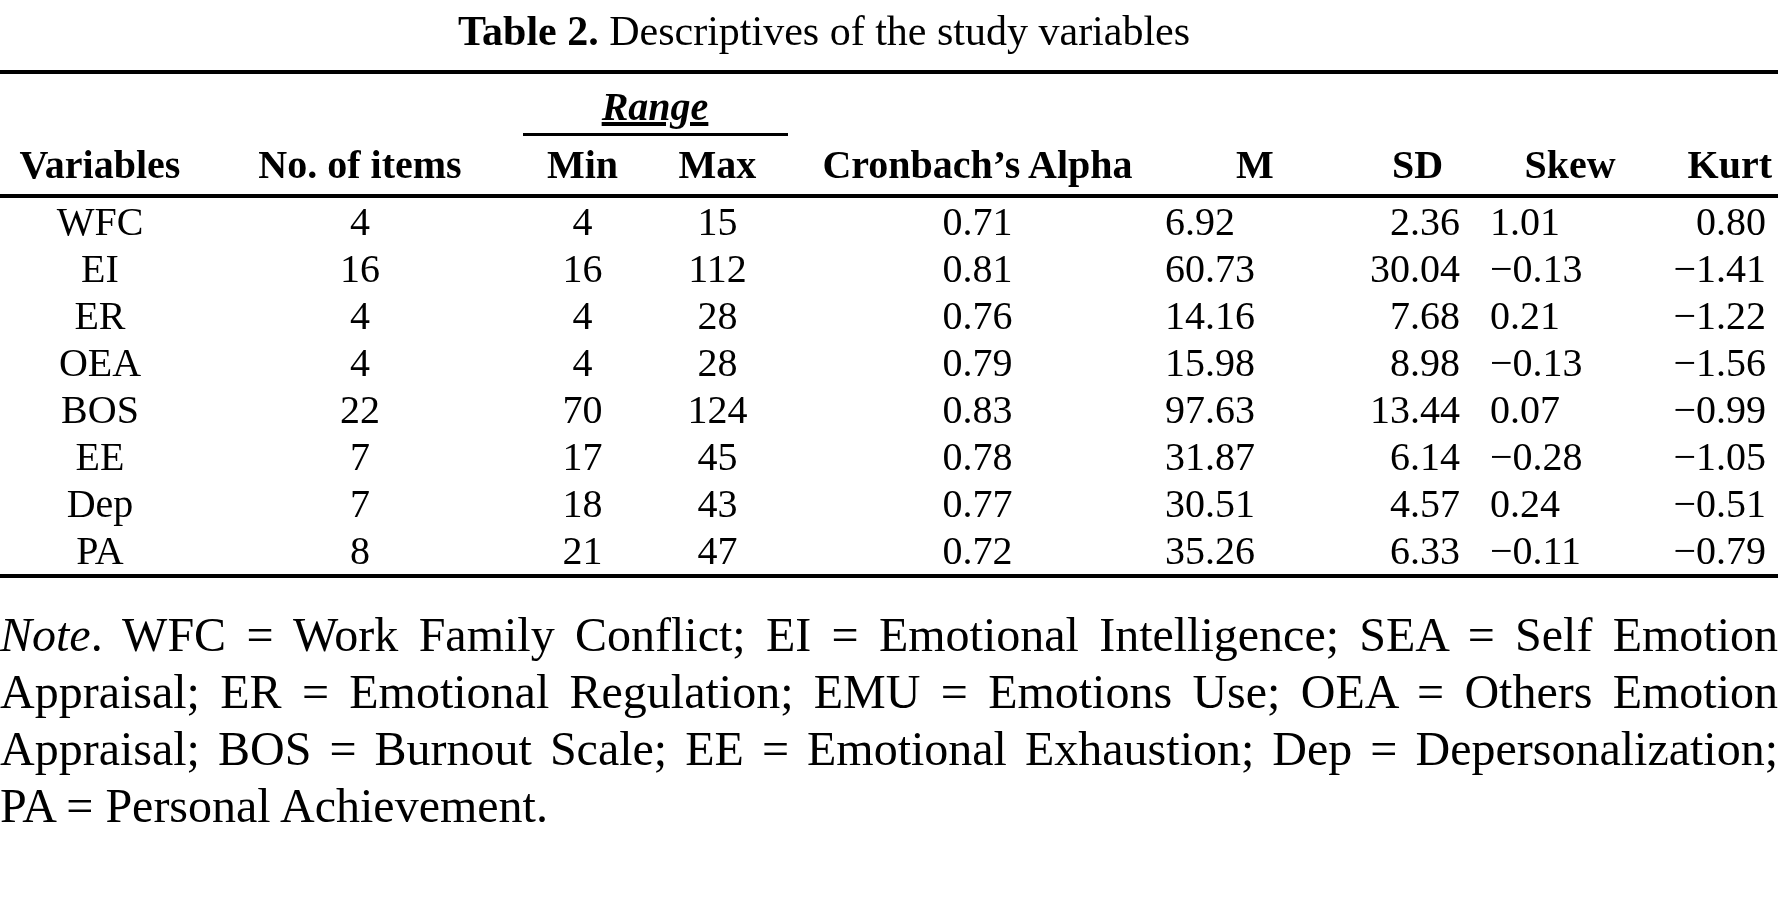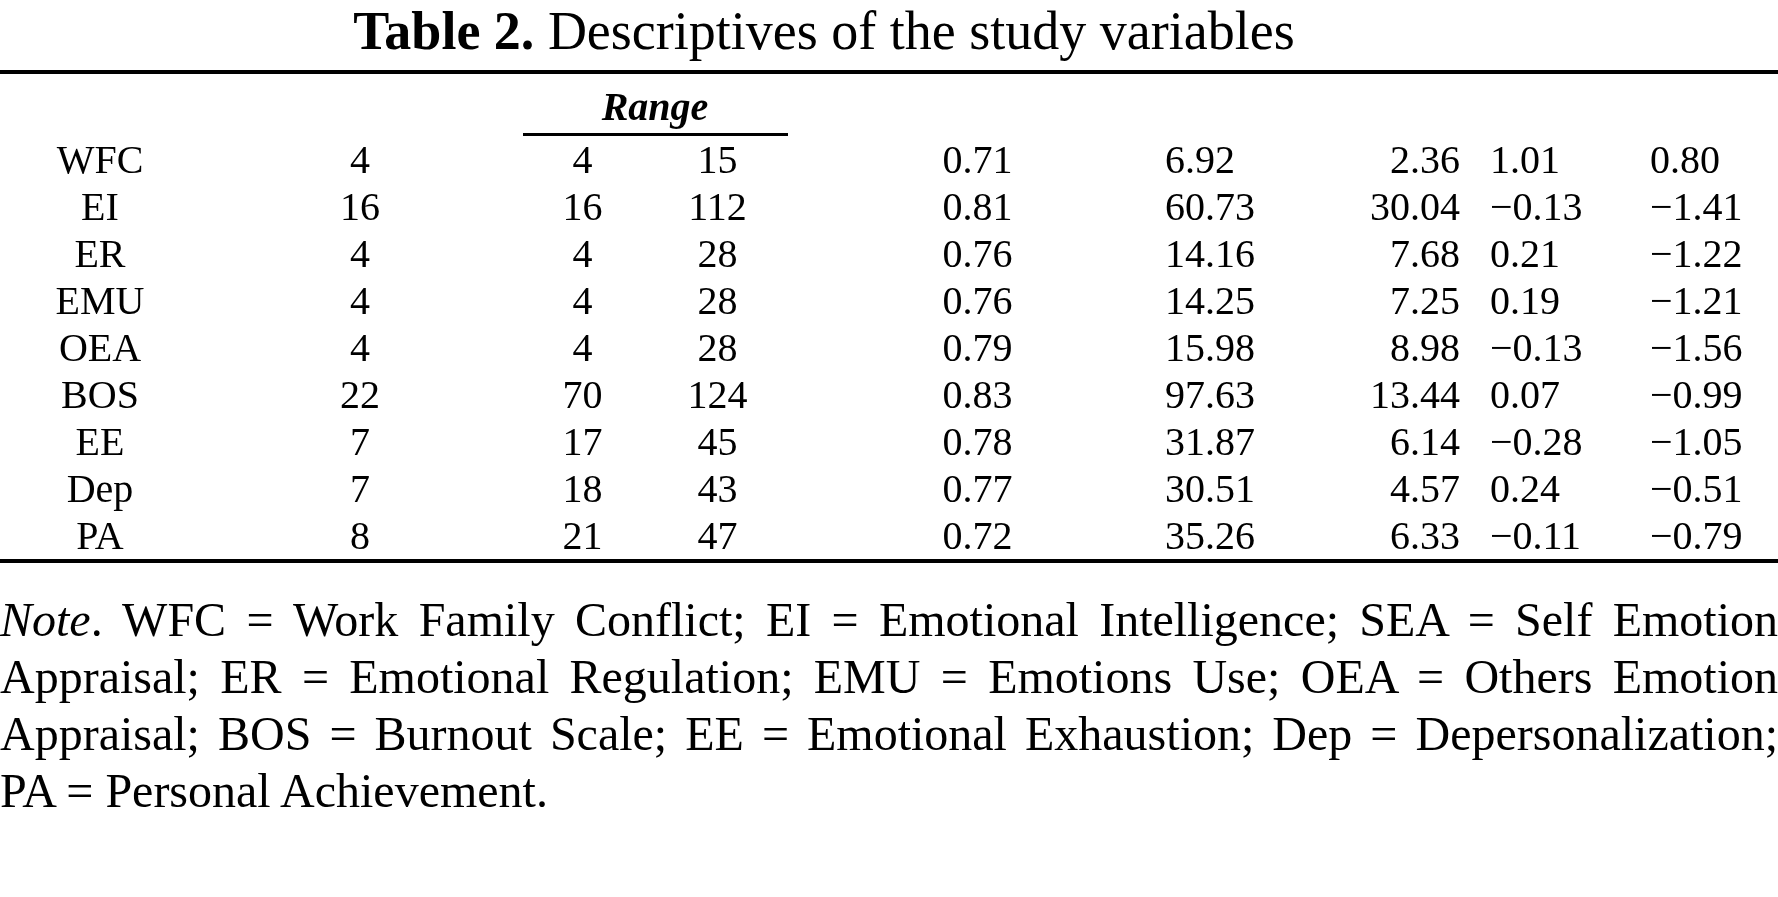--- a/index.html
+++ b/index.html
@@ -15,21 +15,21 @@
     overflow: hidden;
   }
   .page {
     width: 1778px;
   }
   .title {
     height: 70px;
     line-height: 62px;
     text-align: center;
     margin-right: 130px;
-    font-size: 54px;
+    font-size: 42px;
     white-space: nowrap;
   }
   .title .t-label { font-weight: bold; }
 
   table.desc {
     width: 1778px;
     border-collapse: collapse;
     table-layout: fixed;
     border-top: 4px solid #000;
     border-bottom: 4px solid #000;
@@ -38,20 +38,21 @@
   table.desc th, table.desc td {
     padding: 0;
     overflow: visible;
     white-space: nowrap;
   }
   
   tr.range-row th {
     height: 62px;
     vertical-align: bottom;
     font-weight: bold;
+    text-decoration: underline;
   }
   .range-inner {
     width: 265px;
     margin: 0 auto;
     border-bottom: 3px solid #000;
     text-align: center;
     padding-bottom: 2px;
     font-style: italic;
     font-weight: bold;
     font-size: 40px;
@@ -73,21 +74,21 @@
   
   tbody.rows td {
     height: 47px;
     line-height: 47px;
     text-align: center;
     font-size: 40px;
   }
   tbody.rows td.c5 { text-align: left; padding-right: 36px; }
   tbody.rows td.c6 { text-align: right; padding-right: 30px; }
   tbody.rows td.c7 { text-align: left; padding-right: 29px; }
-  tbody.rows td.c8 { text-align: left; padding-right: 12px; }
+  tbody.rows td.c8 { text-align: right; padding-right: 12px; }
 
   .note {
     margin-top: 28px;
     font-size: 48px;
     line-height: 57px;
     text-align: justify;
     width: 1778px;
   }
   .note .n-label { font-style: italic; }
 </style>
@@ -115,20 +116,31 @@
     <thead>
       <tr class="range-row">
         <th colspan="2"></th>
         <th colspan="2">
           <div class="range-inner">
             <span>Range</span>
           </div>
         </th>
         <th colspan="5"></th>
       </tr>
+      <tr class="head-row">
+        <th class="c0">Variables</th>
+        <th class="c1">No. of items</th>
+        <th class="c2">Min</th>
+        <th class="c3">Max</th>
+        <th class="c4">Cronbach’s Alpha</th>
+        <th class="c5">M</th>
+        <th class="c6">SD</th>
+        <th class="c7">Skew</th>
+        <th class="c8">Kurt</th>
+      </tr>
     </thead>
     <tbody class="rows">
         <tr>
           <td class="c0">WFC</td>
           <td class="c1">4</td>
           <td class="c2">4</td>
           <td class="c3">15</td>
           <td class="c4">0.71</td>
           <td class="c5">6.92</td>
           <td class="c6">2.36</td>
@@ -151,31 +163,20 @@
           <td class="c1">4</td>
           <td class="c2">4</td>
           <td class="c3">28</td>
           <td class="c4">0.76</td>
           <td class="c5">14.16</td>
           <td class="c6">7.68</td>
           <td class="c7">0.21</td>
           <td class="c8">−1.22</td>
         </tr>
         <tr>
-          <td class="c0">EMU</td>
-          <td class="c1">4</td>
-          <td class="c2">4</td>
-          <td class="c3">28</td>
-          <td class="c4">0.76</td>
-          <td class="c5">14.25</td>
-          <td class="c6">7.25</td>
-          <td class="c7">0.19</td>
-          <td class="c8">−1.21</td>
-        </tr>
-        <tr>
           <td class="c0">OEA</td>
           <td class="c1">4</td>
           <td class="c2">4</td>
           <td class="c3">28</td>
           <td class="c4">0.79</td>
           <td class="c5">15.98</td>
           <td class="c6">8.98</td>
           <td class="c7">−0.13</td>
           <td class="c8">−1.56</td>
         </tr>

